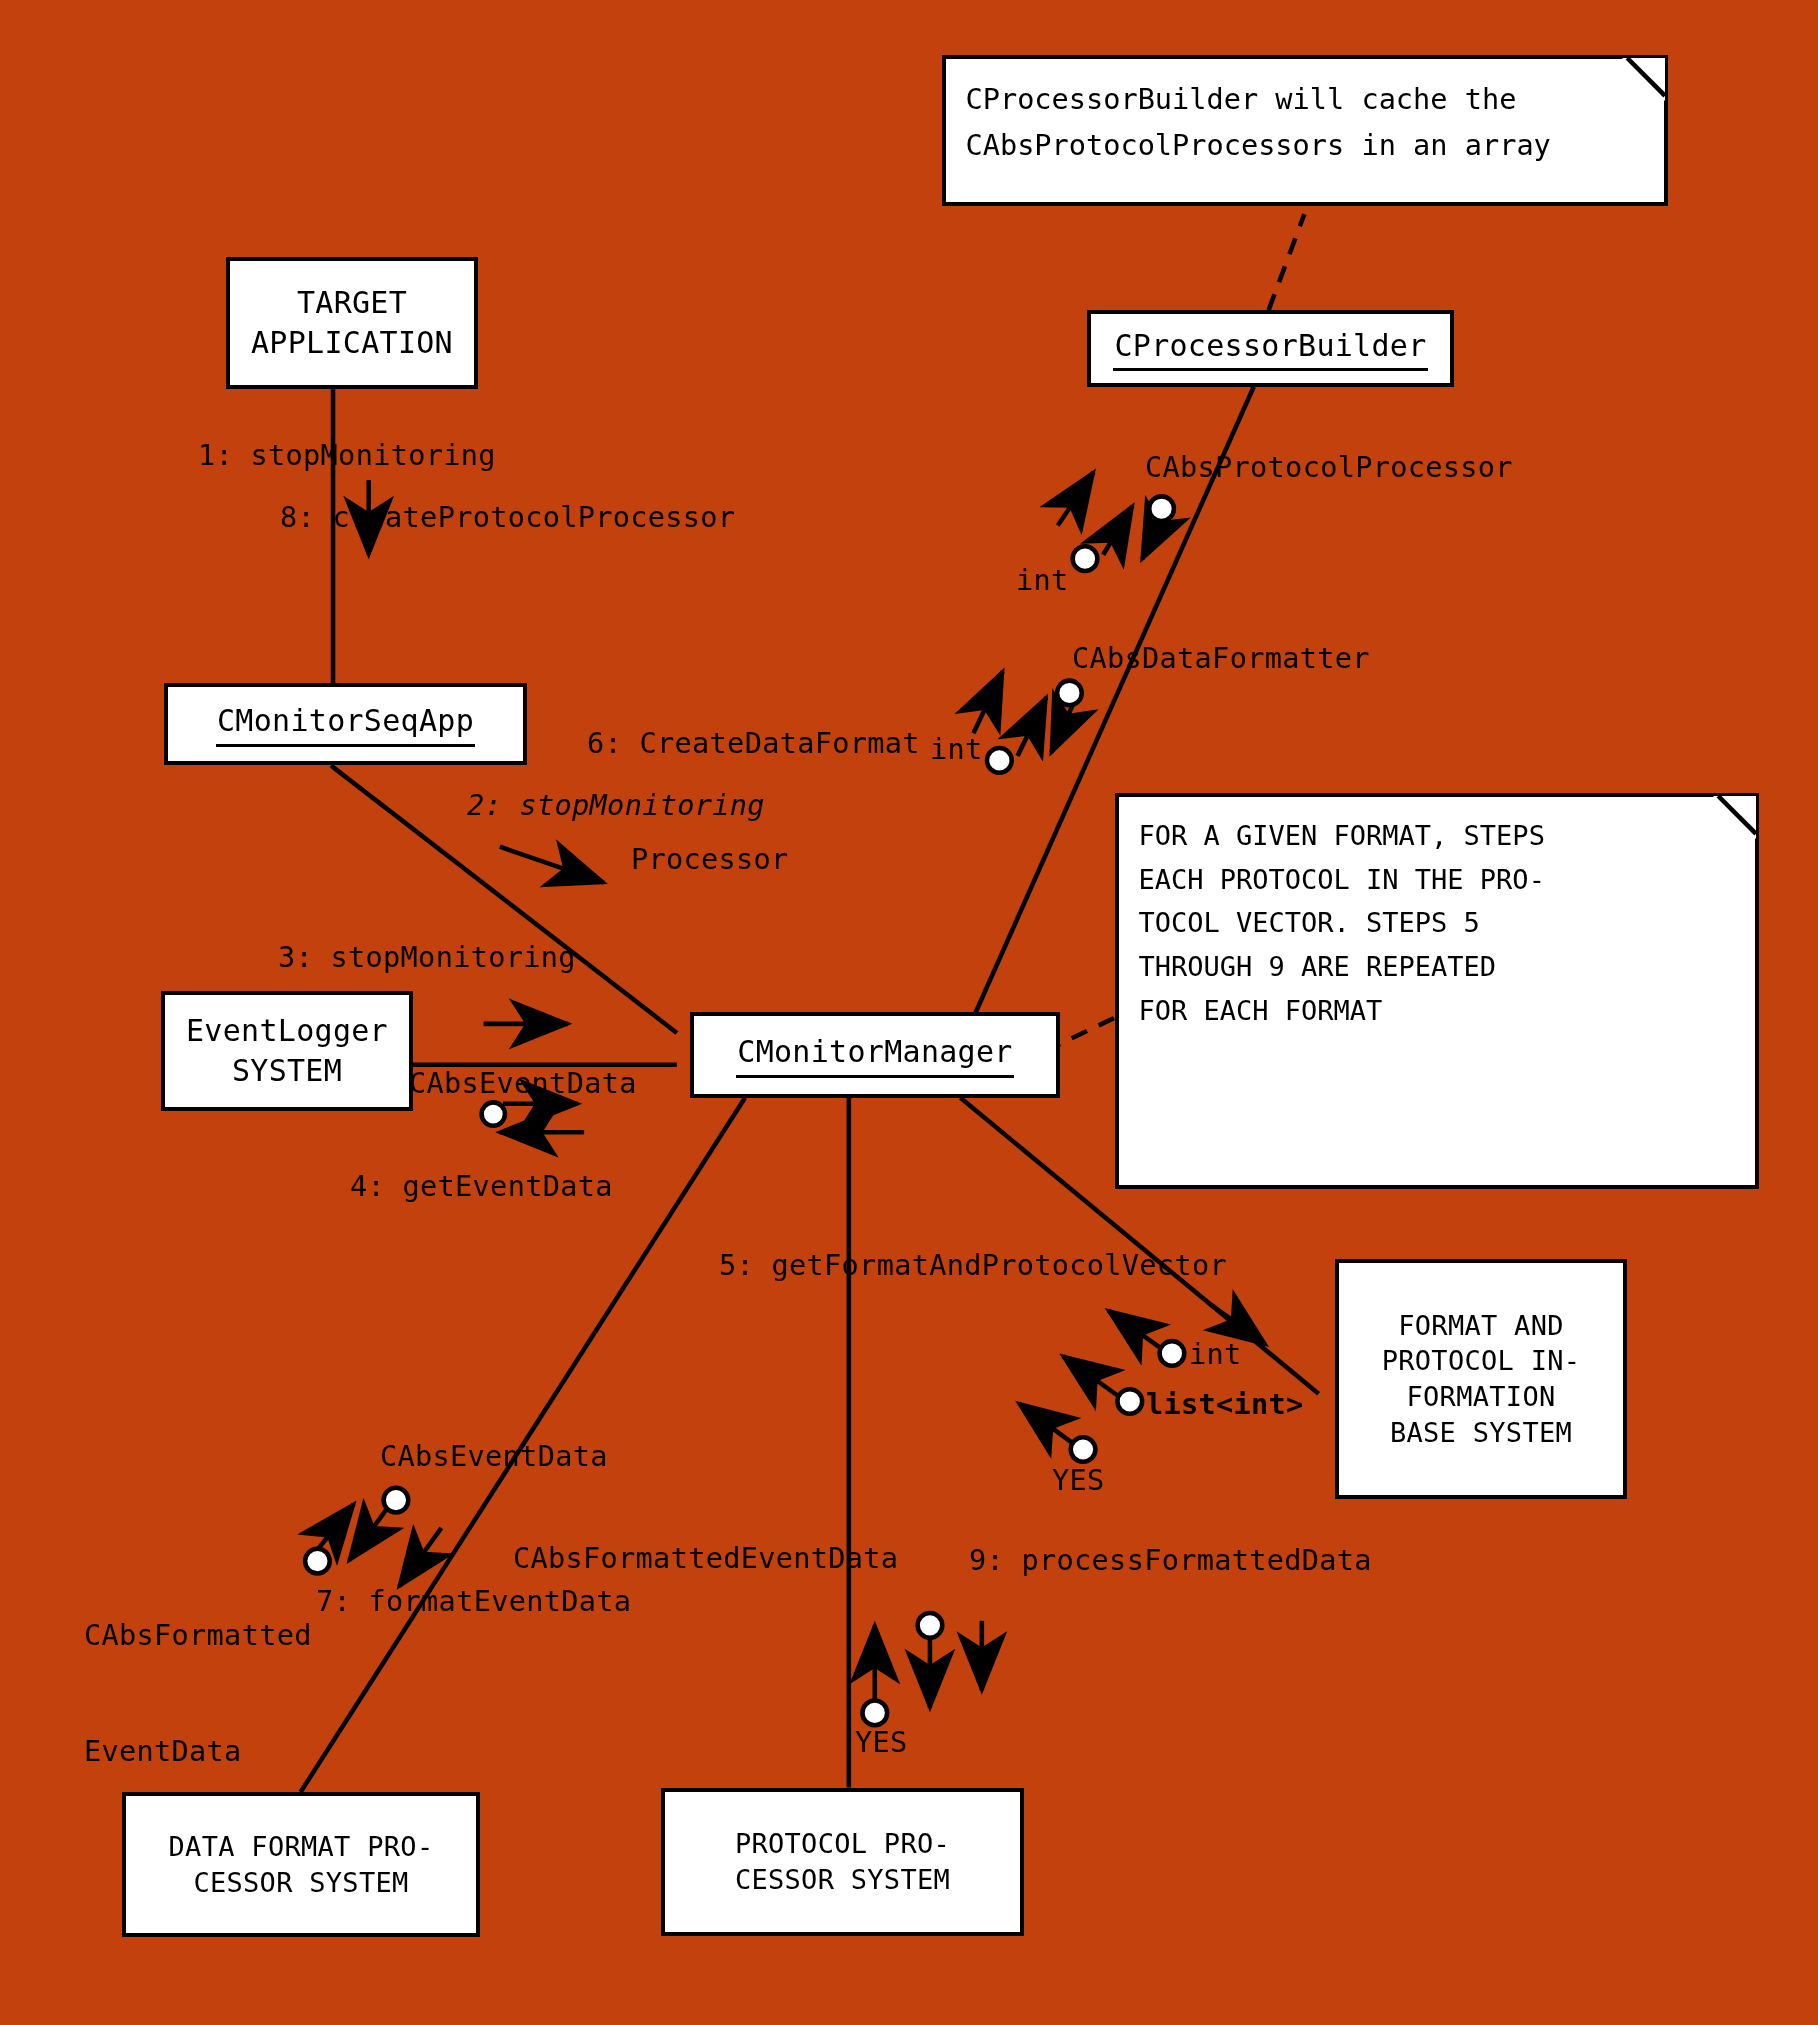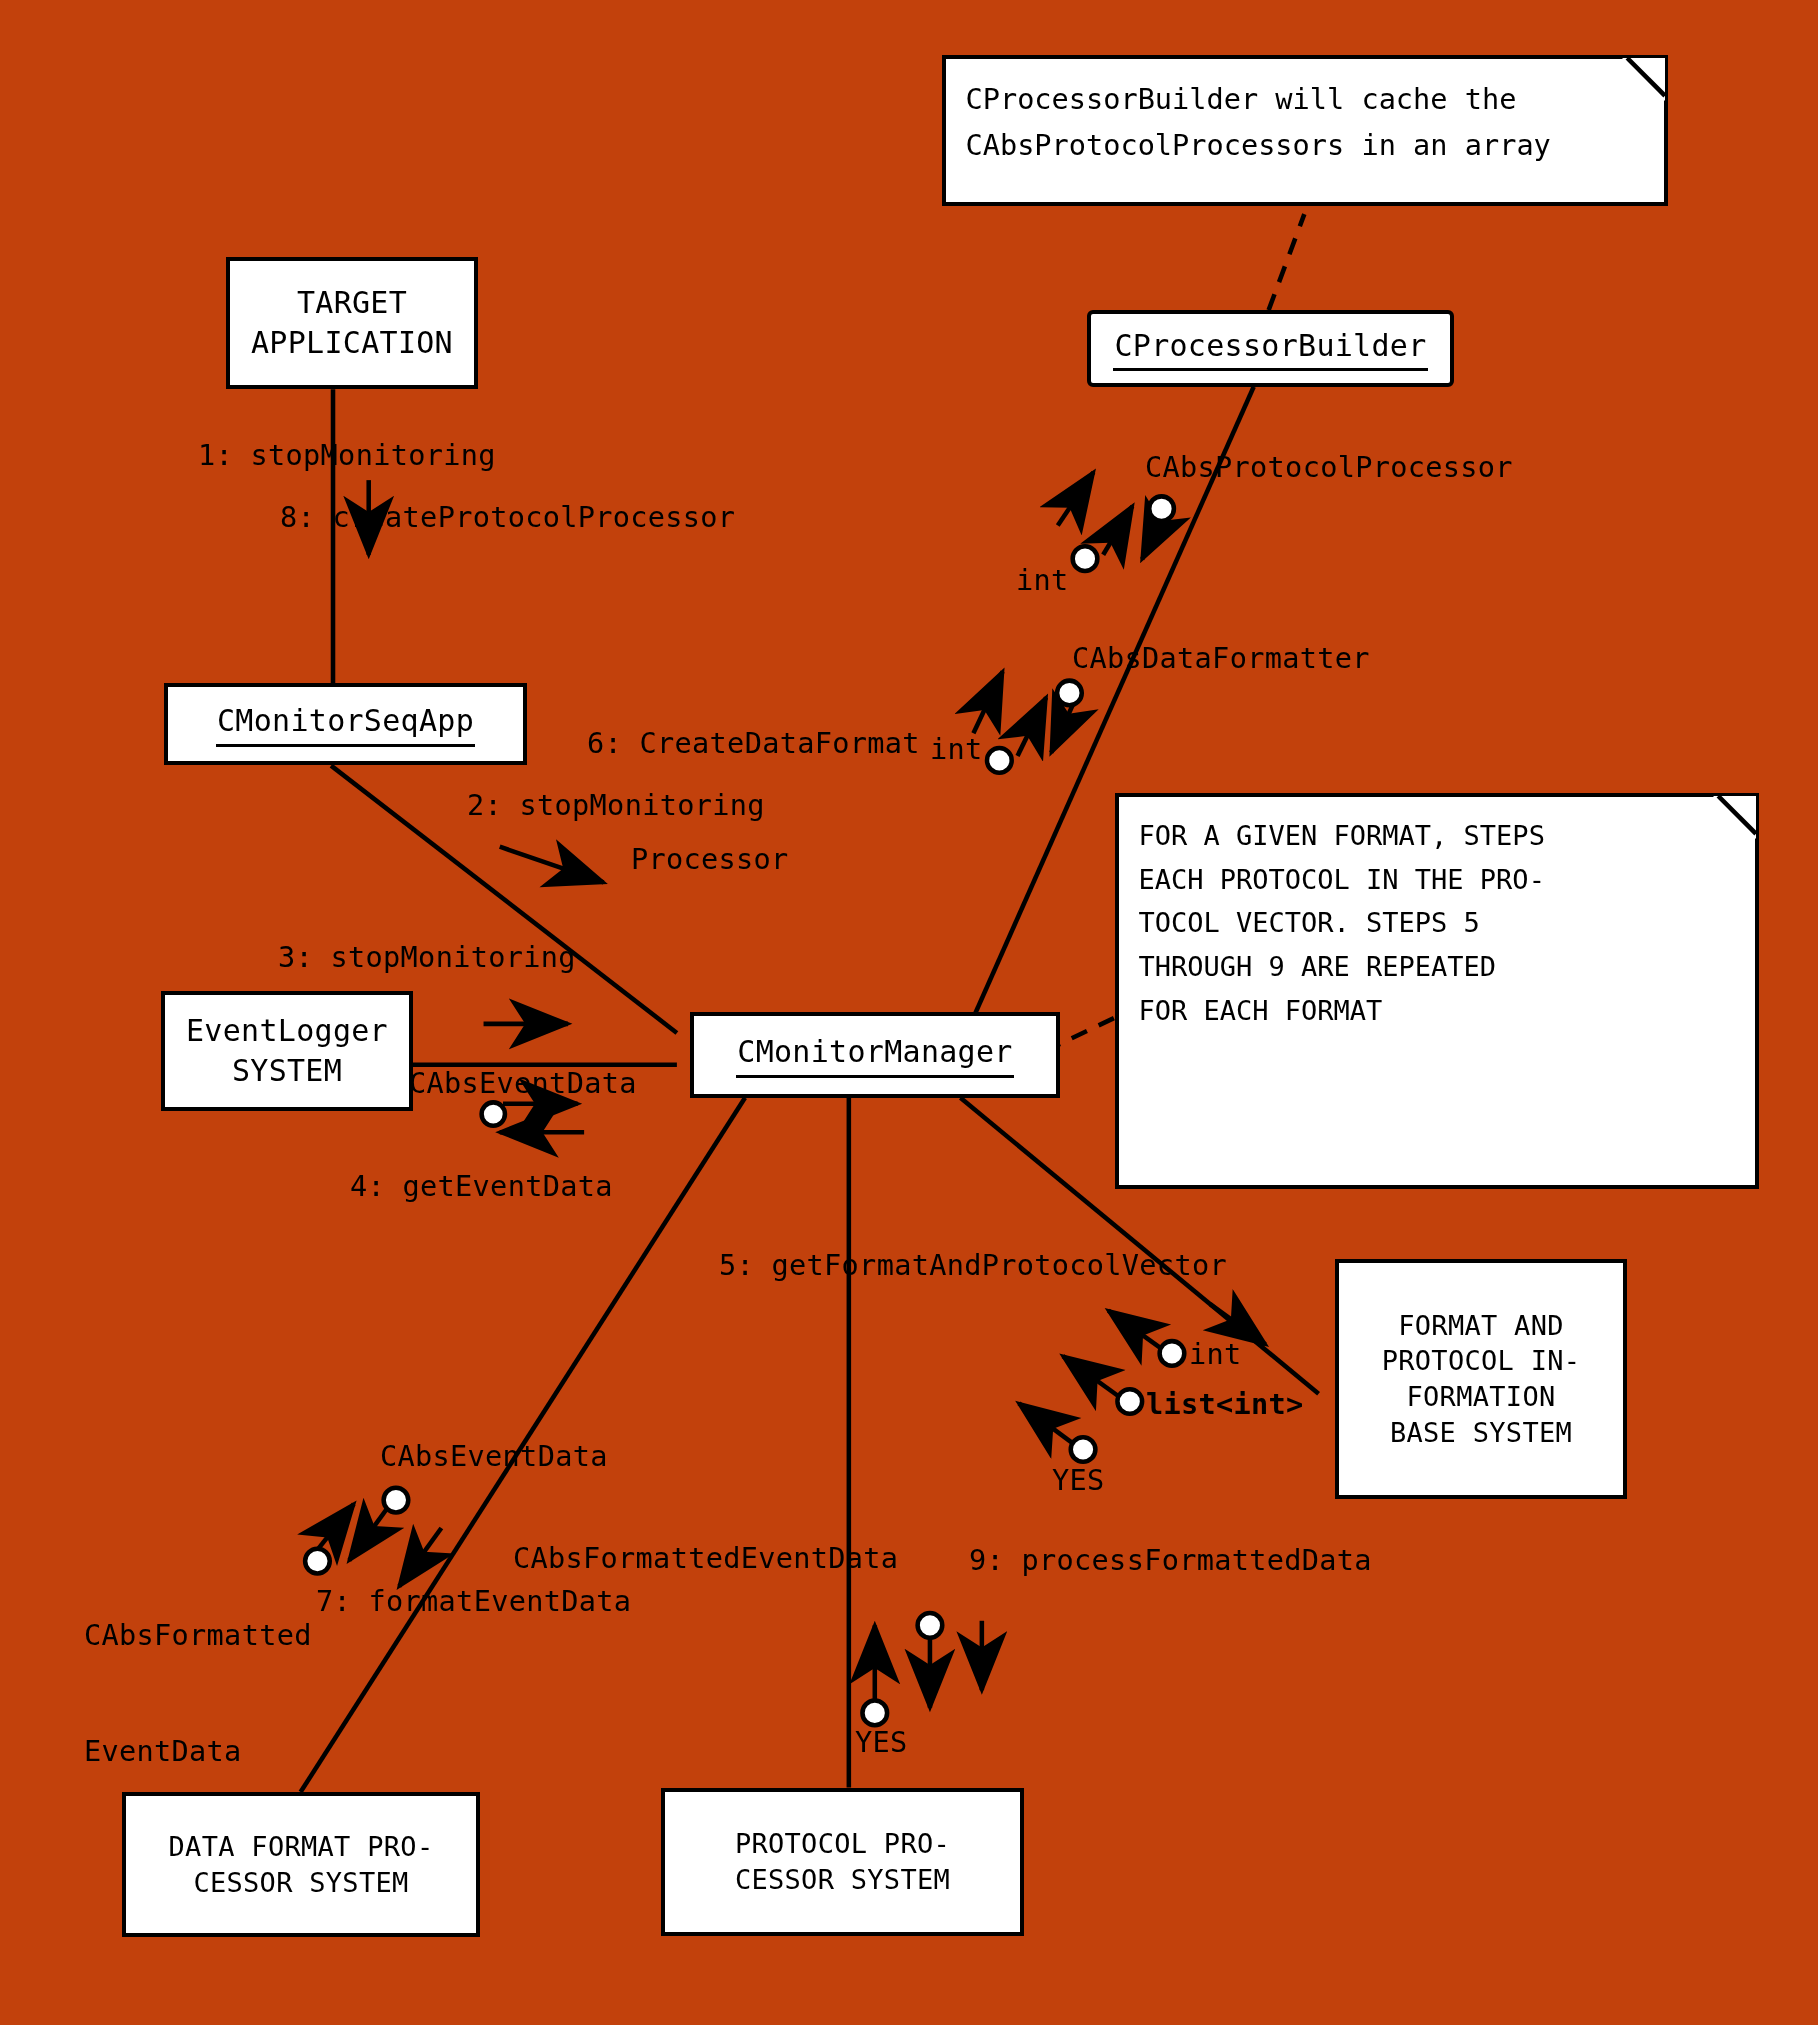--- a/index.html
+++ b/index.html
@@ -187,21 +187,21 @@
 
   <div class="box t46" style="left:213px; top:257px; width:252px; height:132px;">
     <span class="ln">TARGET</span>
     <span class="ln">APPLICATION</span>
   </div>
 
   <div class="box t46" style="left:151px; top:683px; width:363px; height:82px;">
     <span class="obj-name">CMonitorSeqApp</span>
   </div>
 
-  <div class="box t46" style="left:1074px; top:310px; width:367px; height:77px;border-radius:6px;">
+  <div class="box t46" style="left:1074px; top:310px; width:367px; height:77px;">
     <span class="obj-name">CProcessorBuilder</span>
   </div>
 
   <div class="box t46" style="left:677px; top:1012px; width:370px; height:86px;">
     <span class="obj-name">CMonitorManager</span>
   </div>
 
   <div class="box t46" style="left:148px; top:991px; width:252px; height:120px;">
     <span class="ln">EventLogger</span>
     <span class="ln">SYSTEM</span>
@@ -219,21 +219,21 @@
     <span class="ln">CESSOR SYSTEM</span>
   </div>
 
   <div class="box t42" style="left:661px; top:1788px; width:363px; height:148px;">
     <span class="ln">PROTOCOL PRO-</span>
     <span class="ln">CESSOR SYSTEM</span>
   </div>
 
   <div class="lbl t44" style="left:198px; top:436px;">1: stopMonitoring</div>
 
-  <div class="lbl t44" style="left:467px; top:786px;">2: stopMonitoring</div>
+  <div class="lbl t44" style="left:467px; top:786px;font-style:italic;">2: stopMonitoring</div>
 
   <div class="lbl t44" style="left:278px; top:930px;margin-top:8px;">3: stopMonitoring</div>
 
   <div class="lbl t44" style="left:350px; top:1167px;">4: getEventData</div>
 
   <div class="lbl t44" style="left:719px; top:1246px;">5: getFormatAndProtocolVector</div>
 
   <div class="lbl t44" style="left:587px; top:646px;">
     <span class="ln">6: CreateDataFormat</span>
     <span class="ln" style="margin-left:44px;">Processor</span>

